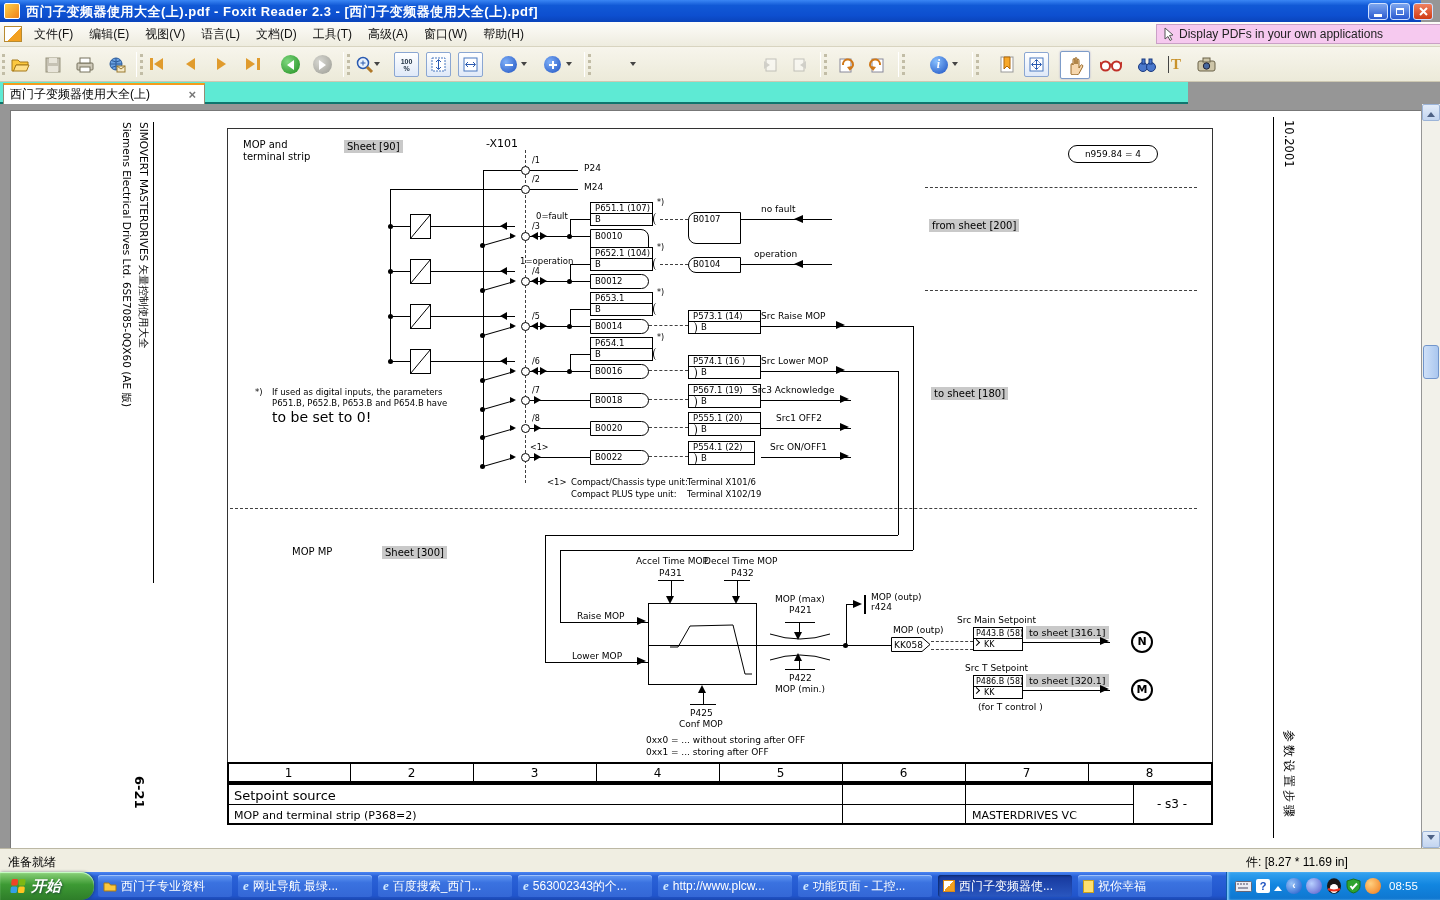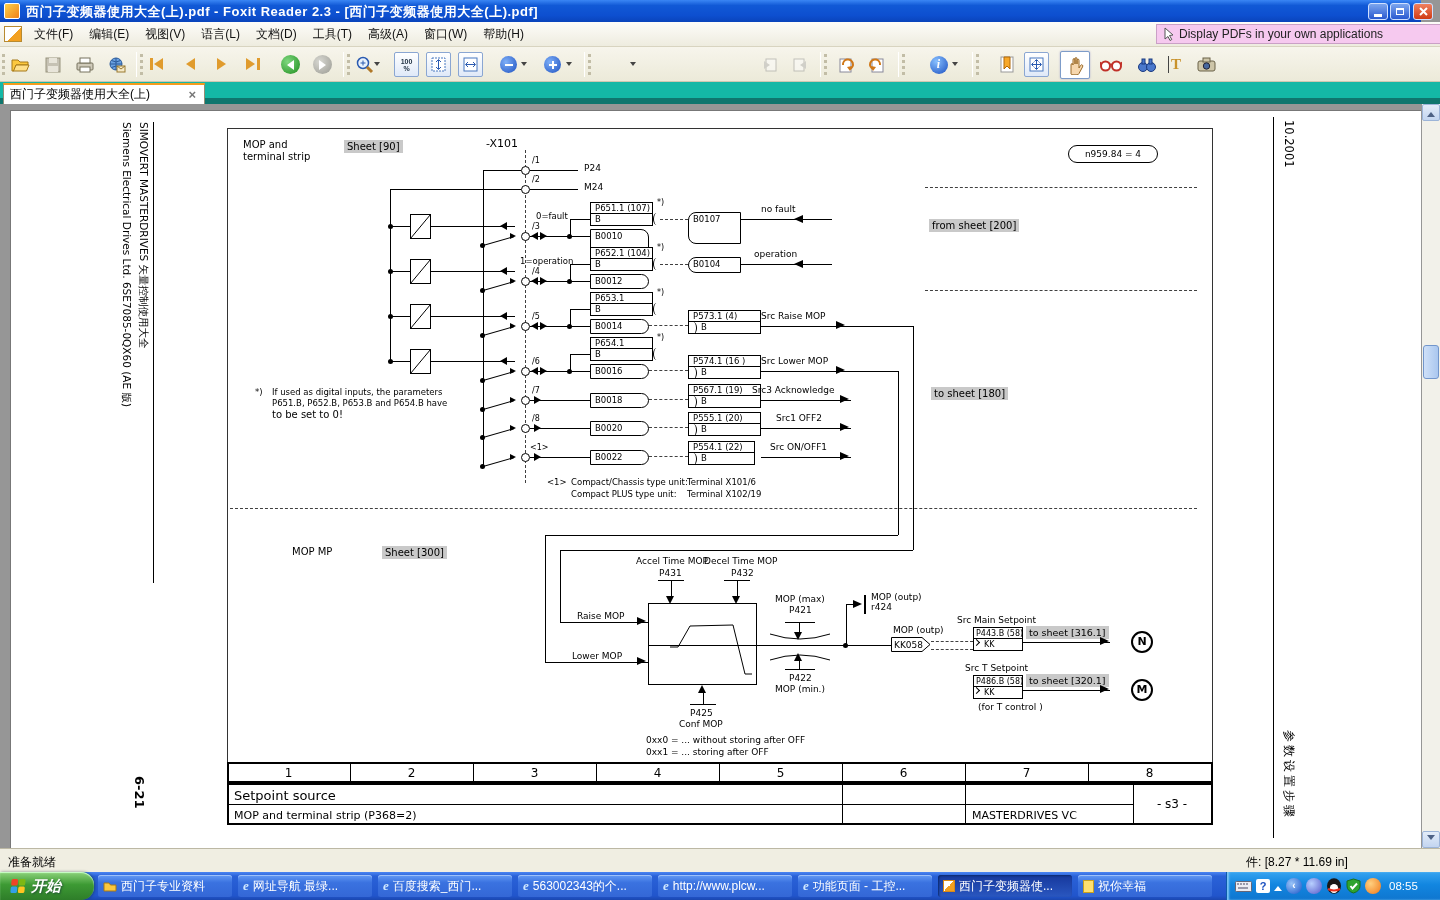--- a/index.html
+++ b/index.html
@@ -16,21 +16,21 @@
   .menu-item{font:12px "Liberation Sans",sans-serif;color:#111;padding:0 8px;height:25px;line-height:25px}
   .promo{position:absolute;left:1156px;top:2px;width:298px;height:20px;background:#f6c9ef;border:1px solid #caa0c6;display:flex;align-items:center;gap:4px;padding:0 6px;font:12px "Liberation Sans",sans-serif;color:#222}
   .toolbar{position:absolute;left:0;top:47px;width:1440px;height:35px;background:linear-gradient(180deg,#f7f5ec,#ecead9);border-bottom:1px solid #cdc8b2}
   .tsep{position:absolute;top:5px;width:1px;height:25px;background:#cfcab4;border-right:1px solid #fff}
   .thandle{position:absolute;top:7px;width:3px;height:21px;border-left:3px dotted #c2bda6}
   .tbtn{position:absolute;top:5px;width:25px;height:25px;display:flex;align-items:center;justify-content:center}
   .tbb{border:1px solid #8aa6d2;border-radius:2px;background:linear-gradient(180deg,#ffffff,#dfe9f8)}
   .tactive{border:1px solid #7d9cc9;border-radius:2px;background:#fff;box-shadow:0 0 2px #aac}
   .car{width:0;height:0;border:3px solid transparent;border-top:4px solid #444;position:absolute;top:15px}
   .find-input{position:absolute;left:648px;top:54px;width:100px;height:18px;border:1px solid #7a98c8;background:#fff;font:11px "Liberation Sans",sans-serif;padding:0 3px}
-  .tabbar{position:absolute;left:0;top:82px;width:1440px;height:22px;background:#14b8a6;border-bottom:6px solid #0f766e}
+  .tabbar{position:absolute;left:0;top:82px;width:1188px;height:22px;background:#5eead4;border-bottom:2px solid #0f766e}
   .tab{position:absolute;left:3px;top:1px;width:202px;height:21px;background:#fff;border:1px solid #948d75;border-bottom:none;border-top:2px solid #f49c1c;display:flex;align-items:center;padding:0 6px;font:12px "Liberation Sans",sans-serif}
   
   .docarea{position:absolute;left:0;top:104px;width:1440px;height:744px;background:#969696}
   .page{position:absolute;left:10px;top:110px;width:1411px;height:738px;background:#fff;border-left:1px solid #777;border-top:1px solid #777}
   .rot{transform:rotate(90deg);transform-origin:0 0}
   .t{position:absolute;font:9px/1.2 "DejaVu Sans",sans-serif;color:#000;white-space:nowrap}
   .gr{background:#c9c9c9;padding:0 3px;line-height:13px}
   .h{position:absolute;height:0;border-top:1px solid #000}
   .v{position:absolute;width:0;border-left:1px solid #000}
   .v2{position:absolute;width:0;border-left:2px solid #000}
@@ -437,21 +437,21 @@
 <i class="h" style="left:570px;top:309px;width:20px"></i>
 <div class="bx" style="left:590px;top:292px;width:63px">
     <div>P653.1</div>
     <div>B</div>
   </div>
 <span class="t" style="left:657px;top:288px;font-size:8px">*)</span>
 <i class="cur" style="left:653px;top:303px"></i>
 <span class="sb rb" style="left:590px;top:319px;width:59px;height:15px">B0014</span>
 <i class="dh" style="left:649px;top:325px;width:39px"></i>
 <div class="bx" style="left:688px;top:310px;width:73px">
-    <div>P573.1 (4)</div>
+    <div>P573.1 (14)</div>
     <div style="padding-left:12px">B</div>
   </div>
 <i class="cur2" style="left:690px;top:322px"></i>
 <span class="t" style="left:761px;top:311px">Src Raise MOP</span>
 <i class="h" style="left:761px;top:326px;width:152px"></i>
 <i class="ar" style="left:836px;top:321px"></i>
 
 <i class="sw" style="left:483px;top:380px;width:32px"></i>
 <i class="ars" style="left:510px;top:368px"></i>
 <i class="dot" style="left:480px;top:378px"></i>
@@ -530,21 +530,21 @@
     <div style="padding-left:12px">B</div>
   </div>
 <i class="cur2" style="left:690px;top:453px"></i>
 <span class="t" style="left:770px;top:442px">Src ON/OFF1</span>
 <i class="h" style="left:761px;top:457px;width:90px"></i>
 <i class="ar" style="left:840px;top:452px"></i>
 
 <span class="t" style="left:255px;top:387px;font-size:8.5px">*)</span>
 <span class="t" style="left:272px;top:387px;font-size:8.5px">If used as digital inputs, the parameters</span>
 <span class="t" style="left:272px;top:398px;font-size:8.5px">P651.B, P652.B, P653.B and P654.B have</span>
-<span class="t" style="left:272px;top:409px;font-size:10px">to be set to 0!</span>
+<span class="t" style="left:272px;top:409px;font-size:14px">to be set to 0!</span>
 <span class="t" style="left:547px;top:477px;font-size:8.5px">&lt;1&gt;</span>
 <span class="t" style="left:571px;top:477px;font-size:8.5px">Compact/Chassis type unit:</span>
 <span class="t" style="left:687px;top:477px;font-size:8.5px">Terminal X101/6</span>
 <span class="t" style="left:571px;top:489px;font-size:8.5px">Compact PLUS type unit:</span>
 <span class="t" style="left:687px;top:489px;font-size:8.5px">Terminal X102/19</span>
 
 <span class="t" style="left:292px;top:546px;font-size:10px">MOP MP</span>
 <span class="t gr" style="left:382px;top:546px;font-size:10px">Sheet [300]</span>
 
 <i class="v" style="left:913px;top:326px;height:224px"></i>

